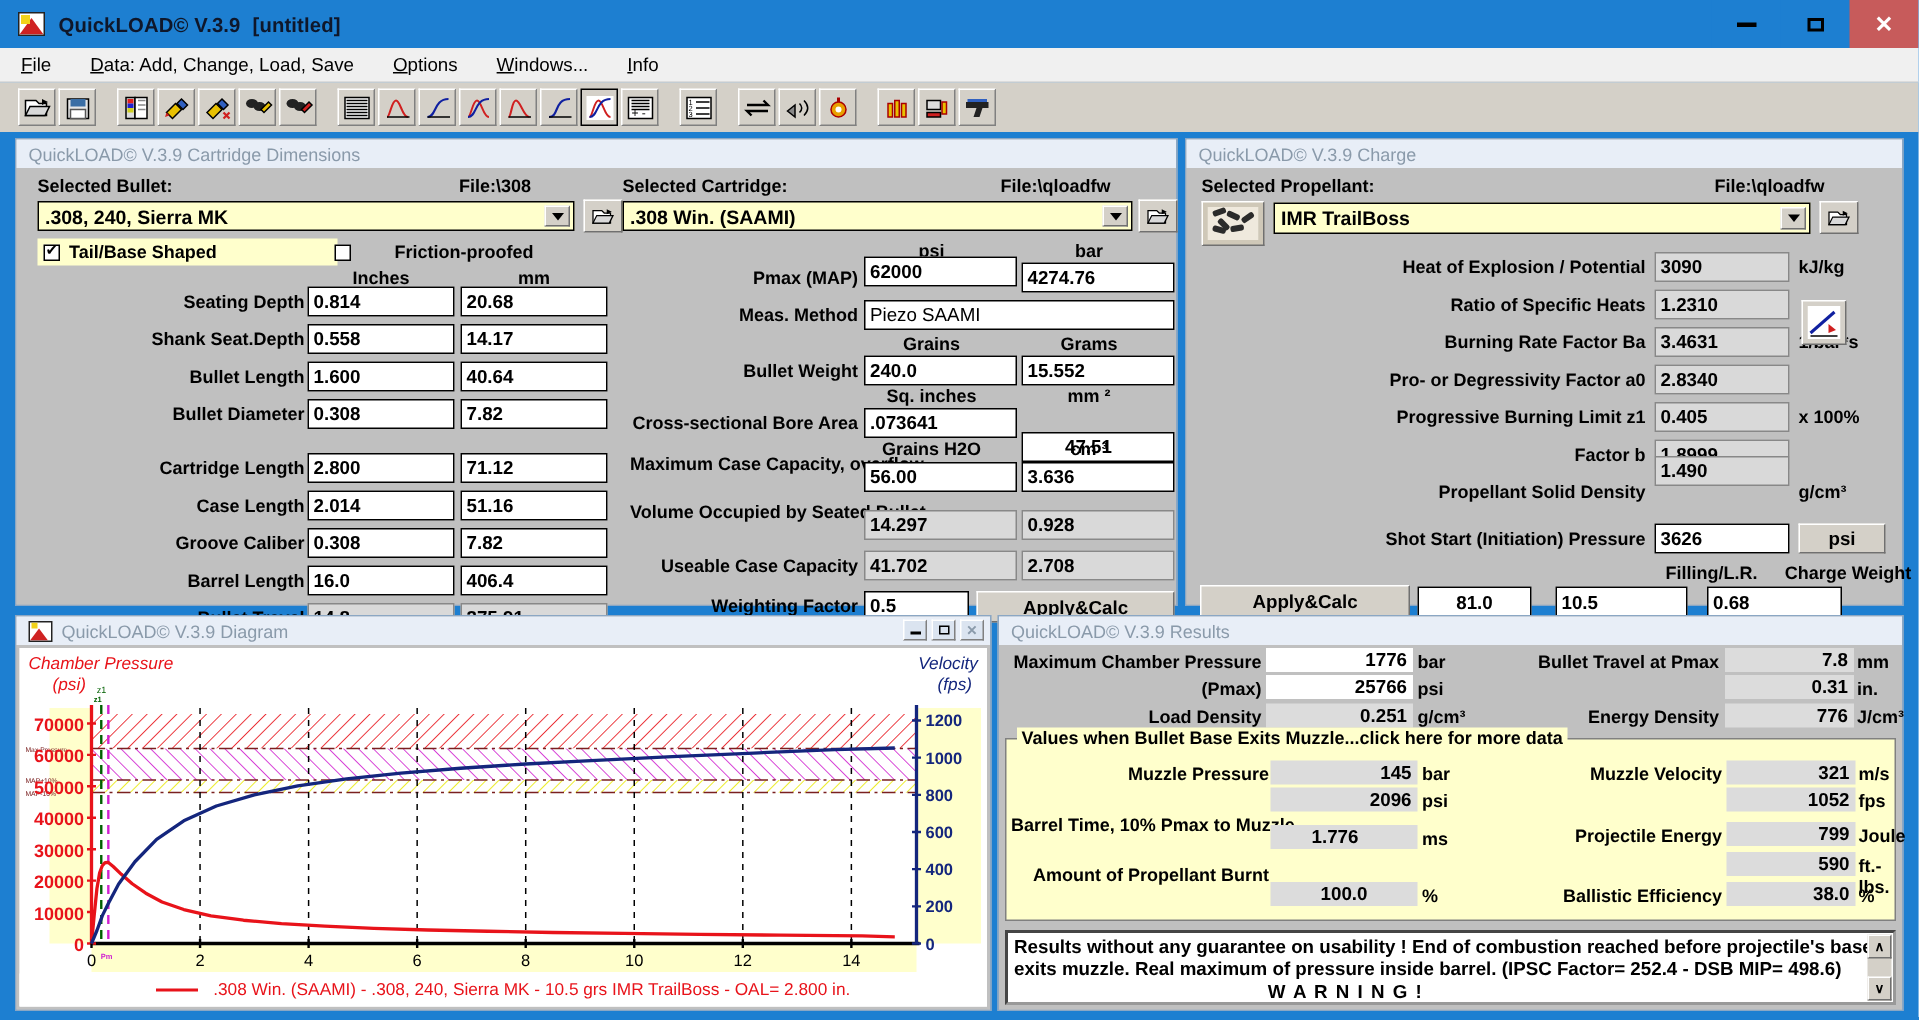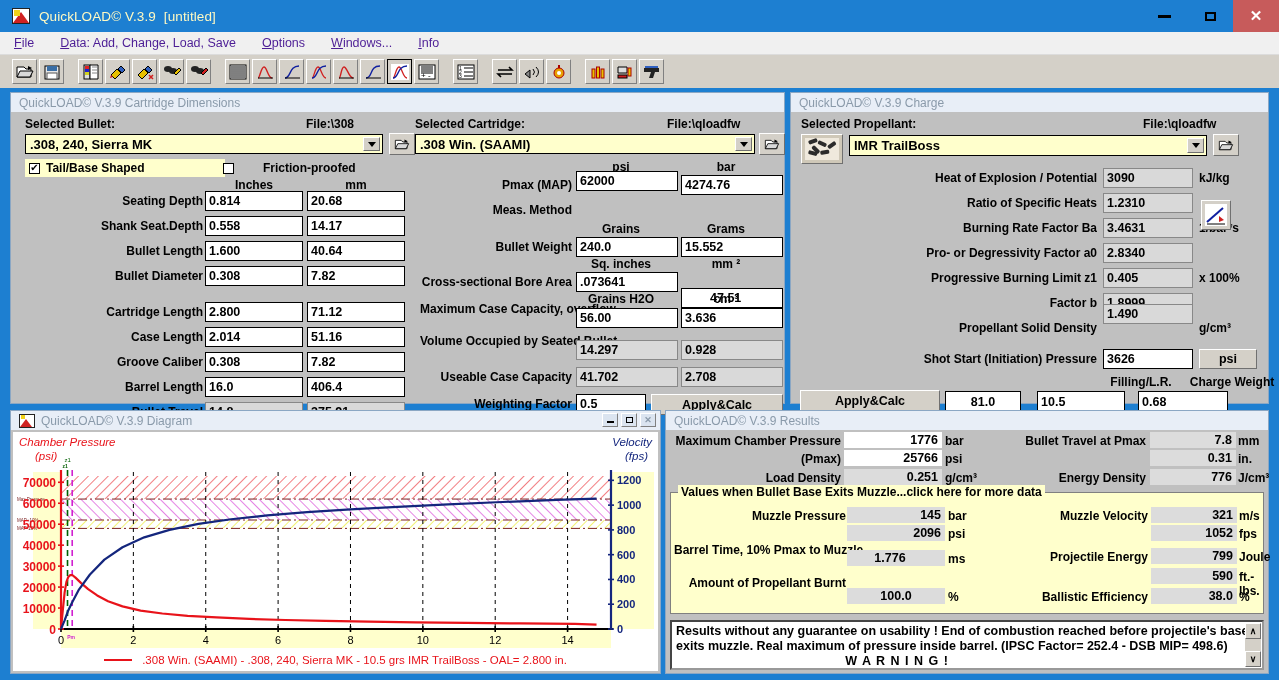--- a/index.html
+++ b/index.html
@@ -5,33 +5,33 @@
   html,body{margin:0;padding:0;background:#fff;}
   body{width:1279px;height:680px;overflow:hidden;font-family:"Liberation Sans",sans-serif;}
 
   .app{width:1279px;height:680px;background:#1d7fd1;position:relative;box-sizing:border-box;}
 
   
   .titlebar{height:32px;background:#1d7fd1;display:flex;align-items:center;position:relative;}
   .tb-icon{width:18px;height:16px;margin-left:12px;margin-right:9px;position:relative;background:#fff;border:1px solid #222;box-sizing:border-box;overflow:hidden;}
   .tb-icon .t1{position:absolute;left:0;bottom:0;width:0;height:0;border-left:8px solid transparent;border-right:8px solid transparent;border-bottom:11px solid #cf2222;}
   .tb-icon .t2{position:absolute;left:1px;top:1px;width:6px;height:6px;background:#f2d21a;}
-  .tb-title{color:#fef9c3;font-size:13.5px;letter-spacing:.1px;}
+  .tb-title{color:#0f172a;font-size:13.5px;letter-spacing:.1px;font-weight:bold;}
   .tb-title .sub{margin-left:8px;}
   .wbtns{position:absolute;right:0;top:0;display:flex;height:32px;}
   .wbtn{width:46px;height:32px;display:flex;align-items:center;justify-content:center;color:#000;font-size:13px;font-weight:bold;cursor:default;}
   .wbtn.min{background:#1d7fd1;}
   .wbtn.max{background:#1d7fd1;}
   .wbtn.close{background:#c75b5b;color:#fff;font-size:15px;}
   .glyph-min{width:13px;height:3px;background:#000;}
   .glyph-max{width:11px;height:9px;border:2px solid #000;box-sizing:border-box;}
 
   
   .menubar{height:22px;background:#f0f0f0;display:flex;align-items:center;border-bottom:1px solid #dcdcdc;padding-left:14px;}
-  .menu-item{font-size:12.5px;color:#4c1d95;margin-right:26px;white-space:nowrap;}
+  .menu-item{font-size:12.5px;color:#000000;margin-right:26px;white-space:nowrap;}
   .menu-item u{text-decoration:underline;}
 
   
   .toolbar{height:33px;background:#d4d0c8;display:flex;align-items:center;padding-left:12px;border-bottom:1px solid #9a9a9a;}
   .tbtn{width:25px;height:25px;background:#d4d0c8;border-top:1px solid #fff;border-left:1px solid #fff;border-right:1px solid #808080;border-bottom:1px solid #808080;margin-right:2px;box-sizing:border-box;display:flex;align-items:center;justify-content:center;position:relative;overflow:hidden;}
   .tbtn.sel{border:1px solid #000;}
   .tbtn svg{display:block;}
   .tgap{width:12px;}
 
   
@@ -368,20 +368,21 @@
         </div>
 
         <div class="abs lblhdr" style="left:560px;top:48px;width:100px;">psi</div>
         <div class="abs lblhdr" style="left:665px;top:48px;width:100px;">bar</div>
 
         <div class="abs lbl" style="left:409px;top:66px;width:152px;text-align:right;">Pmax (MAP)</div>
         <div class="abs fld" style="left:565px;top:59px;width:102px;height:20px;">62000</div>
         <div class="abs fld" style="left:670px;top:63px;width:102px;height:20px;">4274.76</div>
 
         <div class="abs lbl" style="left:409px;top:91px;width:152px;text-align:right;">Meas. Method</div>
+        <div class="abs fld plain" style="left:565px;top:88px;width:207px;height:20px;">Piezo SAAMI</div>
 
         <div class="abs lblhdr" style="left:560px;top:110px;width:100px;">Grains</div>
         <div class="abs lblhdr" style="left:665px;top:110px;width:100px;">Grams</div>
 
         <div class="abs lbl" style="left:409px;top:128px;width:152px;text-align:right;">Bullet Weight</div>
         <div class="abs fld" style="left:565px;top:125px;width:102px;height:20px;">240.0</div>
         <div class="abs fld" style="left:670px;top:125px;width:102px;height:20px;">15.552</div>
 
         <div class="abs lblhdr" style="left:560px;top:145px;width:100px;">Sq. inches</div>
         <div class="abs lblhdr" style="left:665px;top:145px;width:100px;">mm ²</div>

